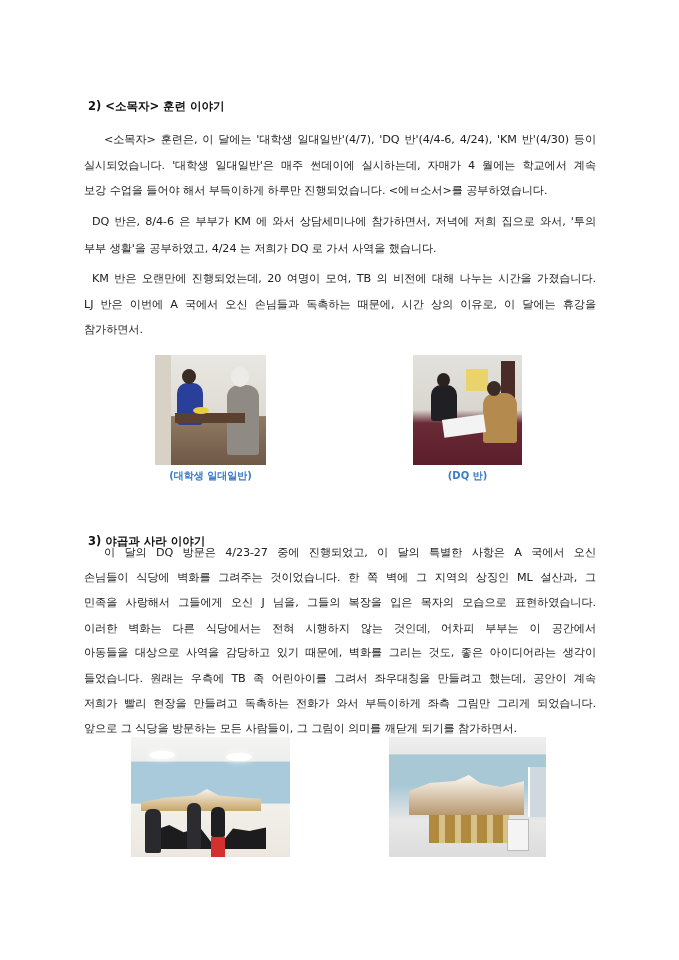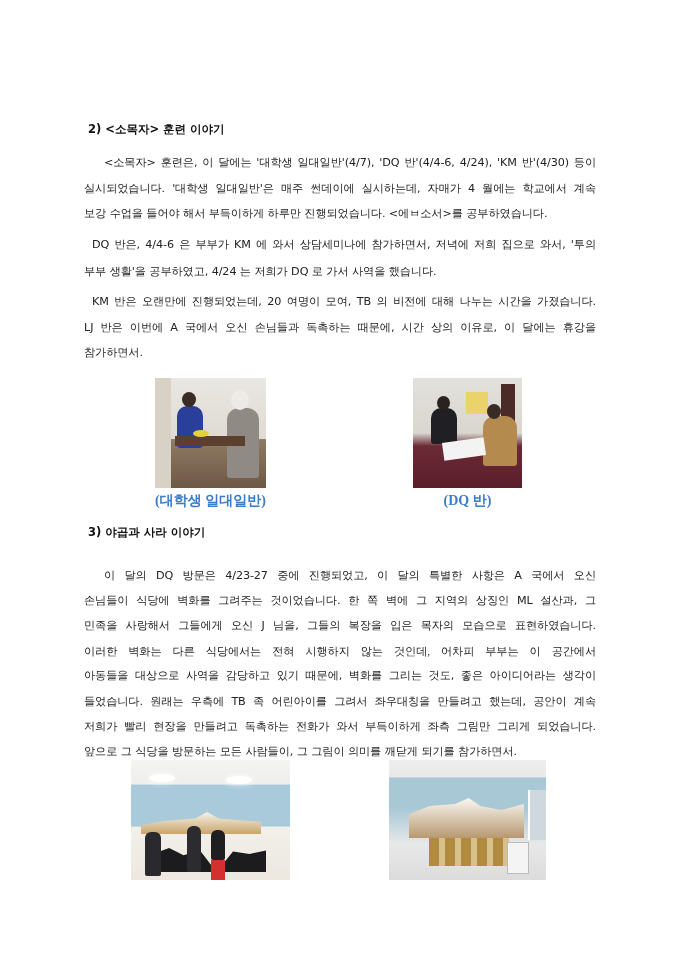--- a/index.html
+++ b/index.html
@@ -1,26 +1,26 @@
 <!DOCTYPE html>
 <html><head>
 <meta charset="utf-8">
 <style>
   html, body { margin: 0; padding: 0; background: #ffffff; }
   body { width: 679px; height: 960px; position: relative; overflow: hidden;
          font-family: "DejaVu Sans", "Liberation Sans", sans-serif; color: #222; }
-  .abs { position: absolute; margin-top: 23px; }
+  .abs { position: absolute; }
   .heading { left: 88px; font-size: 11.5px; font-weight: bold; color: #111; white-space: nowrap; }
   .line { left: 84px; width: 512px; font-size: 11.2px; line-height: 14px; white-space: nowrap;
           text-align: justify; text-align-last: justify; letter-spacing: -0.1px; }
   .line.last { text-align-last: left; }
   .line.indent { left: 104px; width: 492px; }
   .line.indent-s { left: 92px; width: 504px; }
   .photo { overflow: hidden; }
-  .caption { font-size: 14px; font-weight: bold; color: #3a7cc8; text-align: center; white-space: nowrap; font-family: Liberation Serif, serif; }
+  .caption { font-size: 10px; font-weight: bold; color: #3a7cc8; text-align: center; white-space: nowrap; }
   
   .p1 { background: linear-gradient(180deg,#e9e7e1 0%,#dedbd4 55%,#8f7a63 56%,#6e5846 100%); }
   .p1 .shelf { position:absolute; left:0; top:0; width:16px; height:100%; background:#d8d2c6; }
   .p1 .man { position:absolute; left:22px; top:28px; width:26px; height:42px; background:#2a3f9a; border-radius:10px 10px 4px 4px; }
   .p1 .manhead { position:absolute; left:27px; top:14px; width:14px; height:15px; background:#3a2c24; border-radius:50%; }
   .p1 .woman { position:absolute; left:72px; top:30px; width:32px; height:70px; background:#8f8b84; border-radius:12px 12px 3px 3px; }
   .p1 .womanhead { position:absolute; left:76px; top:12px; width:18px; height:20px; background:#ecebe8; border-radius:50%; }
   .p1 .table { position:absolute; left:20px; top:58px; width:70px; height:10px; background:#5b4030; }
   .p1 .bowl { position:absolute; left:38px; top:52px; width:16px; height:7px; background:#e7d13a; border-radius:50%; }
   
@@ -51,21 +51,21 @@
 </style>
 </head>
 <body>
 
 <div class="abs heading" style="top:99px;">2) &lt;소목자&gt; 훈련 이야기</div>
 
 <div class="abs line indent" style="top:133px;">&lt;소목자&gt; 훈련은, 이 달에는 '대학생 일대일반'(4/7), 'DQ 반'(4/4-6, 4/24), 'KM 반'(4/30) 등이</div>
 <div class="abs line" style="top:159px;">실시되었습니다. '대학생 일대일반'은 매주 썬데이에 실시하는데, 자매가 4 월에는 학교에서 계속</div>
 <div class="abs line last" style="top:184px;">보강 수업을 들어야 해서 부득이하게 하루만 진행되었습니다. &lt;에ㅂ소서&gt;를 공부하였습니다.</div>
 
-<div class="abs line indent-s" style="top:215px;">DQ 반은, 4/4-6 은 부부가 KM 에 와서 상담세미나에 참가하면서, 저녁에 저희 집으로 와서, '투의</div>
+<div class="abs line indent-s" style="top:215px;">DQ 반은, 8/4-6 은 부부가 KM 에 와서 상담세미나에 참가하면서, 저녁에 저희 집으로 와서, '투의</div>
 <div class="abs line last" style="top:242px;">부부 생활'을 공부하였고, 4/24 는 저희가 DQ 로 가서 사역을 했습니다.</div>
 
 <div class="abs line indent-s" style="top:272px;">KM 반은 오랜만에 진행되었는데, 20 여명이 모여, TB 의 비전에 대해 나누는 시간을 가졌습니다.</div>
 <div class="abs line" style="top:298px;">LJ 반은 이번에 A 국에서 오신 손님들과 독촉하는 때문에, 시간 상의 이유로, 이 달에는 휴강을</div>
 <div class="abs line last" style="top:323px;">참가하면서.</div>
 
 <div class="abs photo p1" style="left:155px; top:355px; width:111px; height:110px;">
   <div class="shelf"></div>
     <div class="man"></div>
     <div class="manhead"></div>
@@ -80,21 +80,21 @@
   <div class="map"></div>
     <div class="door"></div>
     <div class="p2a"></div>
     <div class="p2ah"></div>
   <div class="p2b"></div>
     <div class="p2bh"></div>
     <div class="paper"></div>
 </div>
 <div class="abs caption" style="left:413px; width:109px; top:469px;">(DQ 반)</div>
 
-<div class="abs heading" style="top:502px;text-align:right;">3) 야곱과 사라 이야기</div>
+<div class="abs heading" style="top:534px;text-align:right;">3) 야곱과 사라 이야기</div>
 
 <div class="abs line indent" style="top:546px;">이 달의 DQ 방문은 4/23-27 중에 진행되었고, 이 달의 특별한 사항은 A 국에서 오신</div>
 <div class="abs line" style="top:571px;">손님들이 식당에 벽화를 그려주는 것이었습니다. 한 쪽 벽에 그 지역의 상징인 ML 설산과, 그</div>
 <div class="abs line" style="top:596px;">민족을 사랑해서 그들에게 오신 J 님을, 그들의 복장을 입은 목자의 모습으로 표현하였습니다.</div>
 <div class="abs line" style="top:621px;font-family:Liberation Serif, serif;">이러한 벽화는 다른 식당에서는 전혀 시행하지 않는 것인데, 어차피 부부는 이 공간에서</div>
 <div class="abs line" style="top:646px;">아동들을 대상으로 사역을 감당하고 있기 때문에, 벽화를 그리는 것도, 좋은 아이디어라는 생각이</div>
 <div class="abs line" style="top:672px;">들었습니다. 원래는 우측에 TB 족 어린아이를 그려서 좌우대칭을 만들려고 했는데, 공안이 계속</div>
 <div class="abs line" style="top:697px;">저희가 빨리 현장을 만들려고 독촉하는 전화가 와서 부득이하게 좌측 그림만 그리게 되었습니다.</div>
 <div class="abs line last" style="top:722px;">앞으로 그 식당을 방문하는 모든 사람들이, 그 그림이 의미를 깨닫게 되기를 참가하면서.</div>
 

